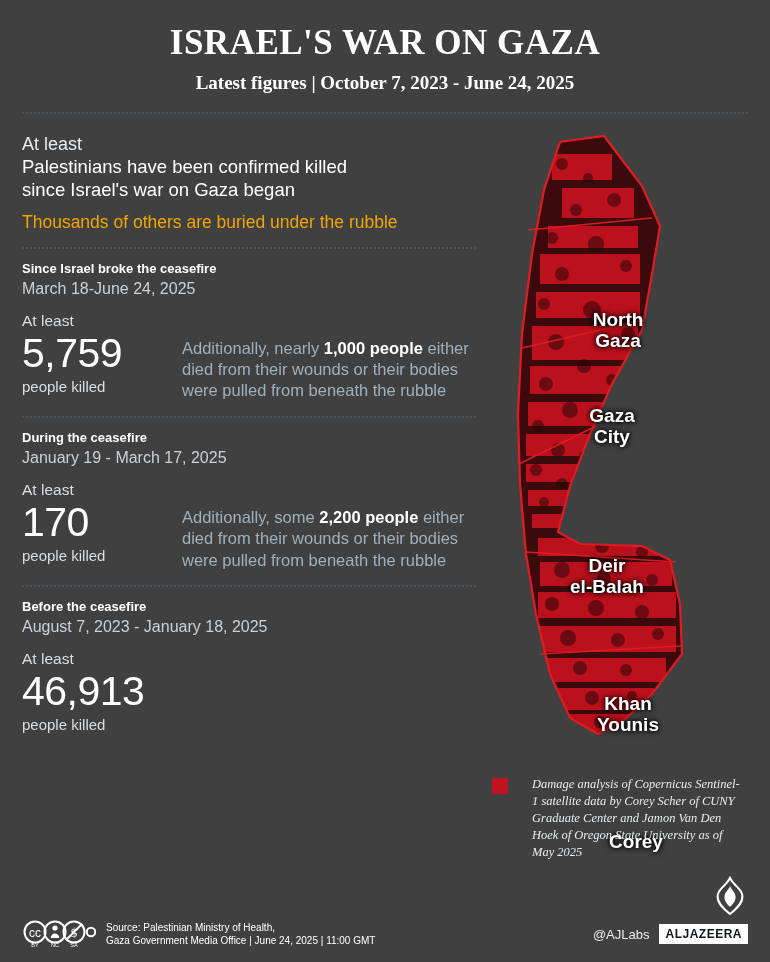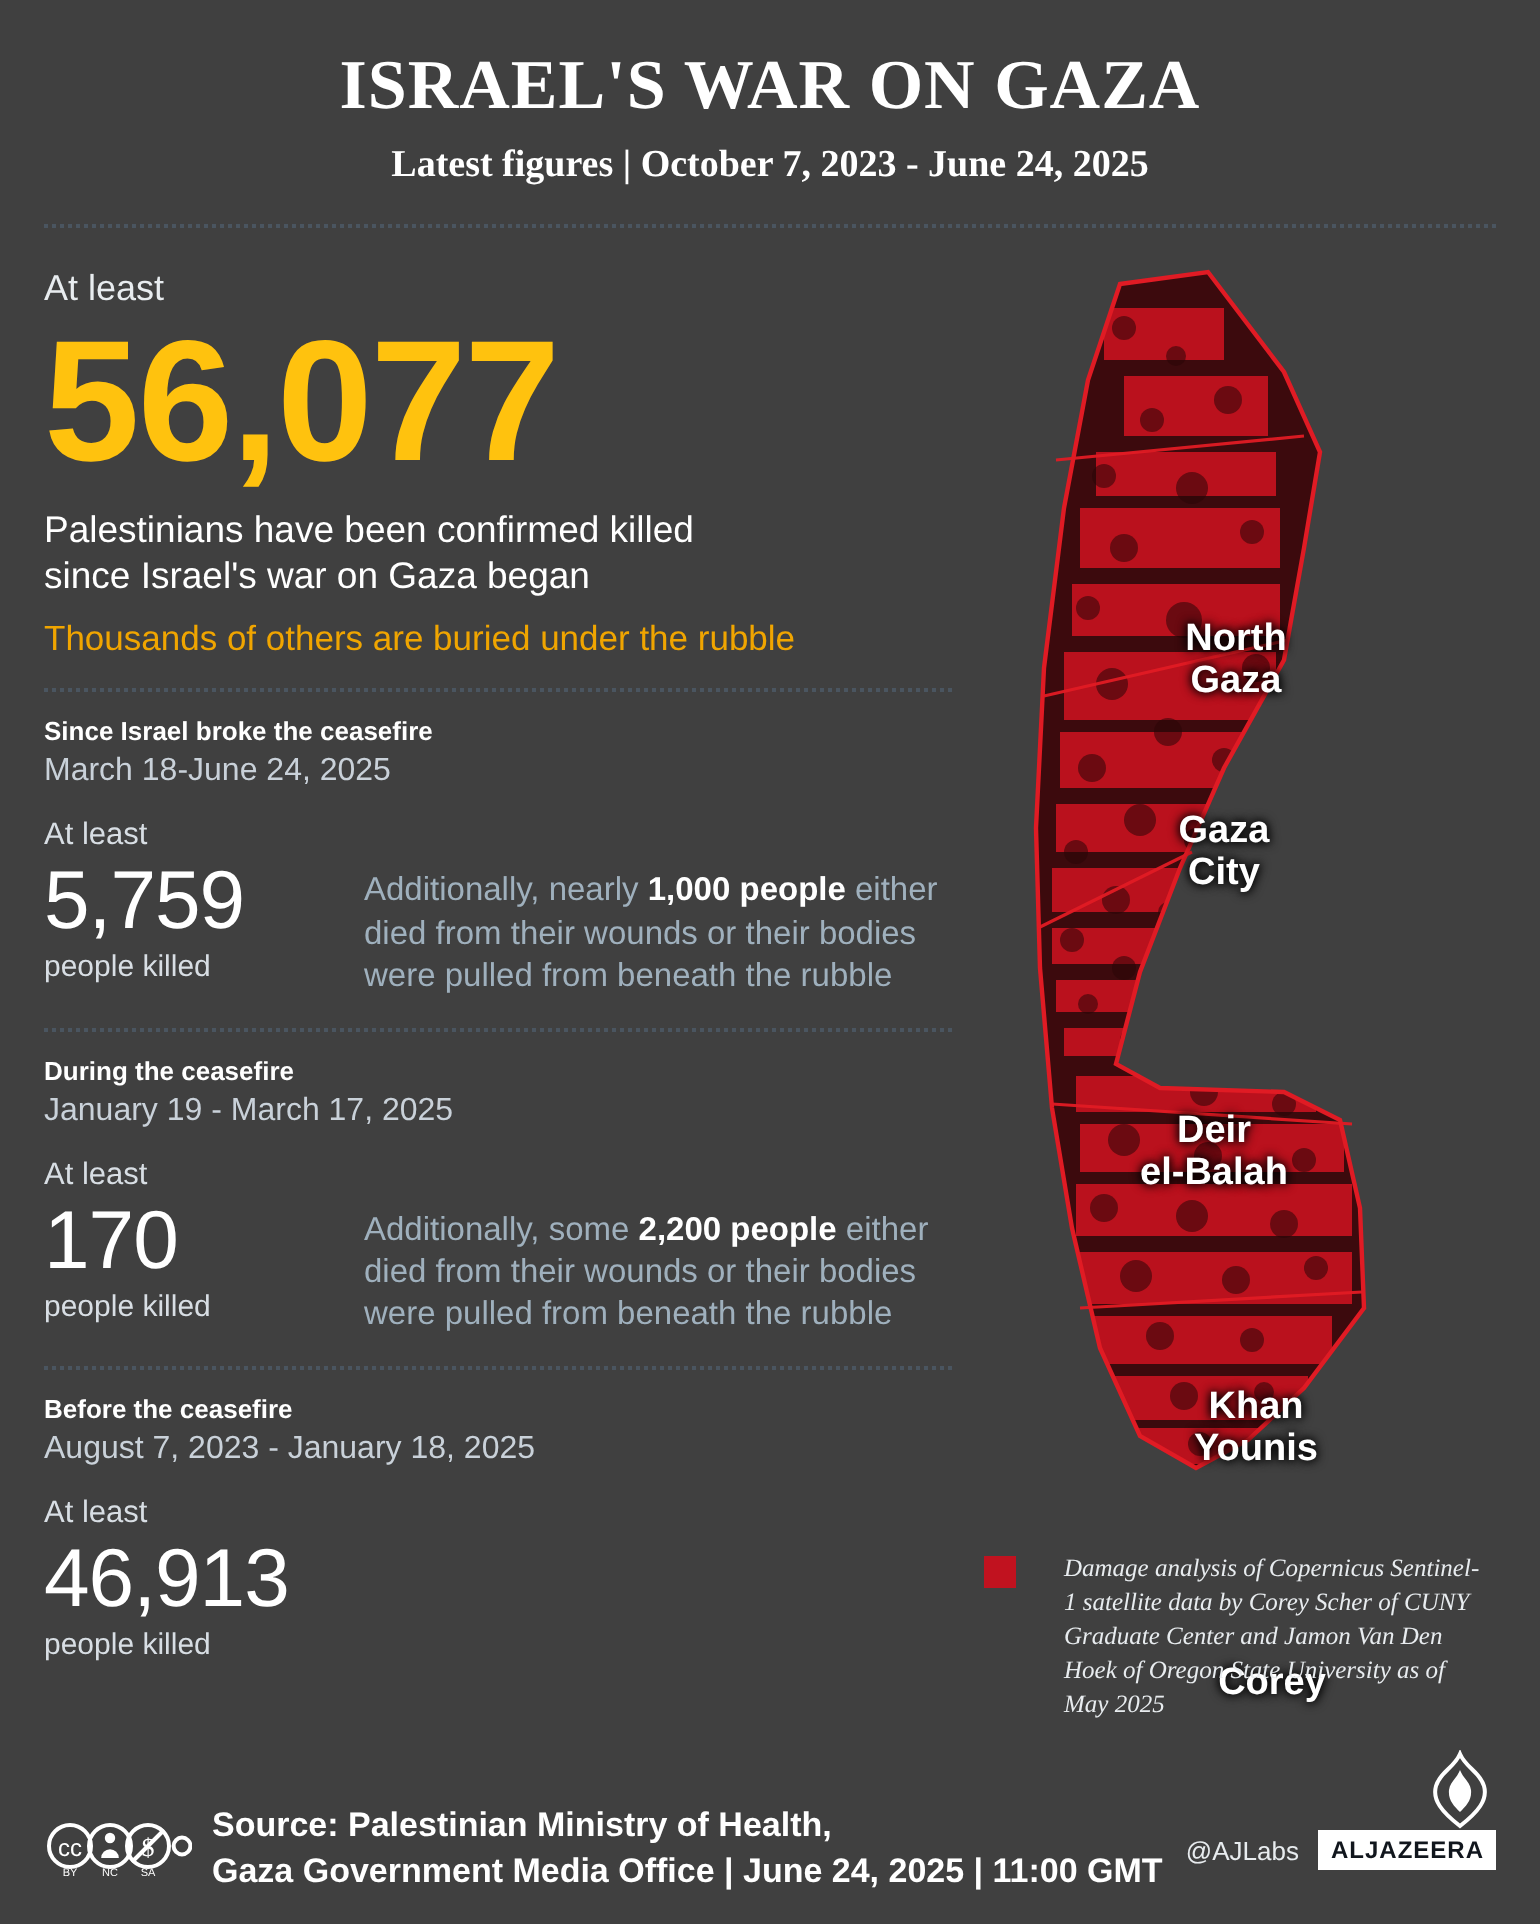--- a/index.html
+++ b/index.html
@@ -204,24 +204,24 @@
   .foot-left {
     display: flex;
     align-items: center;
     gap: 10px;
   }
   .cc {
     display: flex;
     align-items: center;
   }
   .source {
-    font-size: 17px;
+    font-size: 10px;
     line-height: 1.35;
     color: #ffffff;
-    font-weight: bold;
+    font-weight: normal;
   }
   .foot-right {
     display: flex;
     align-items: center;
     gap: 10px;
   }
   .handle {
     font-size: 13px;
     color: #e8ecef;
   }
@@ -248,21 +248,20 @@
     <div class="title">ISRAEL'S WAR ON GAZA</div>
     <div class="subtitle">Latest figures | October 7, 2023 - June 24, 2025</div>
   </div>
   <div class="sep"></div>
 
   <div class="body">
 
     <div class="left">
 
       <div class="atleast">At least</div>
-      <div class="bignum">56,077</div>
       <div class="lead">Palestinians have been confirmed killed</div>
       <div class="lead">since Israel's war on Gaza began</div>
       <div class="rubble">Thousands of others are buried under the rubble</div>
 
       <div class="dots"></div>
 
       <div>
         <div class="sect-title">Since Israel broke the ceasefire</div>
         <div class="sect-dates">March 18-June 24, 2025</div>
         <div class="sect-atleast">At least</div>

